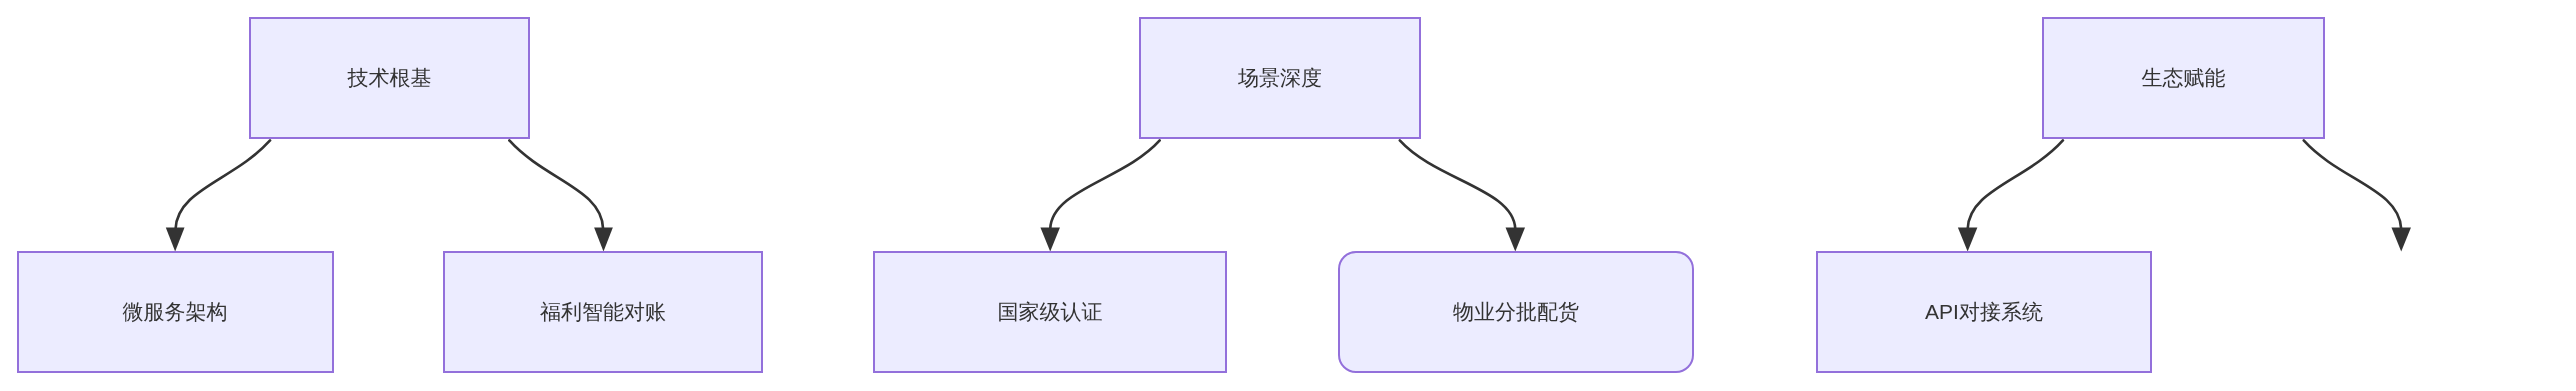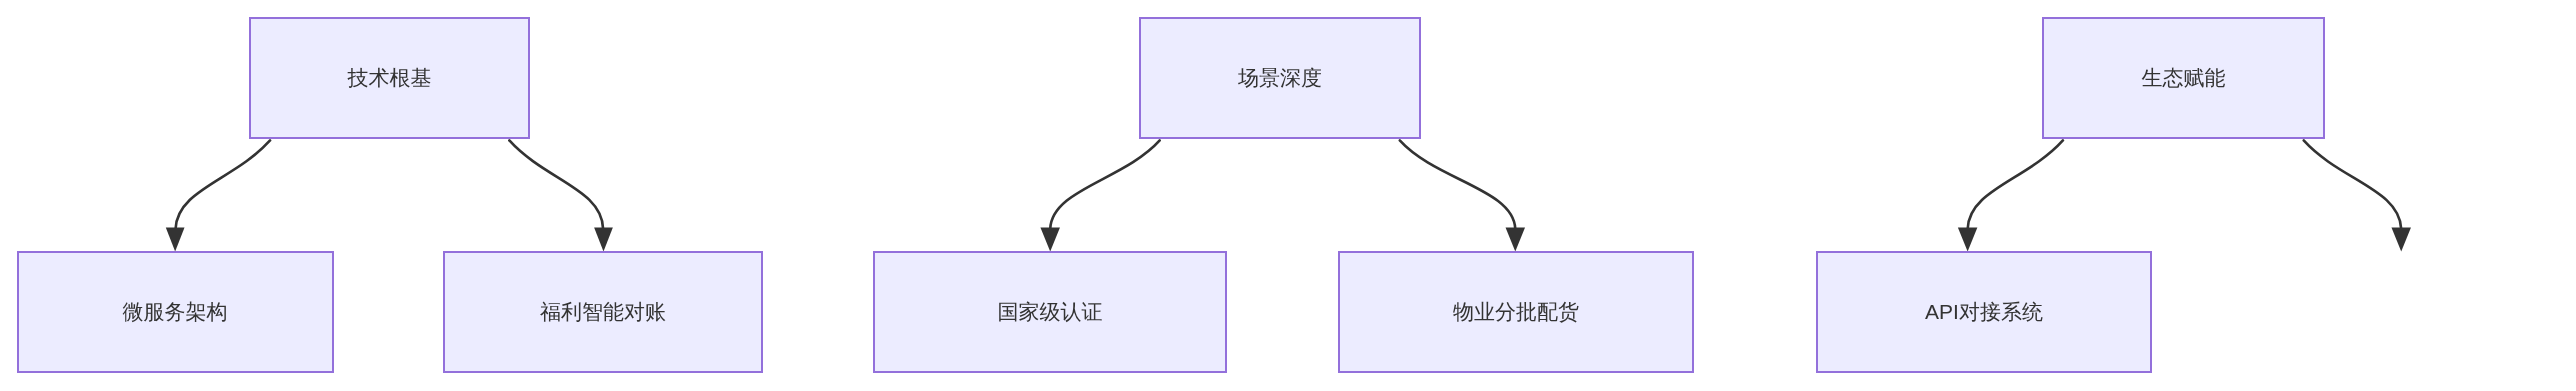--- a/index.html
+++ b/index.html
@@ -46,21 +46,21 @@
     line-height: 1.2;
     white-space: nowrap;
   }
   
   #n-parent1 { left: 249px;  top: 17px;  width: 281px; height: 122px; }
   #n-parent2 { left: 1139px; top: 17px;  width: 282px; height: 122px; }
   #n-parent3 { left: 2042px; top: 17px;  width: 283px; height: 122px; }
   #n-leaf1   { left: 16.5px;   top: 251px; width: 317px; height: 122px; }
   #n-leaf2   { left: 443px;  top: 251px; width: 320px; height: 122px; }
   #n-leaf3   { left: 873px; top: 251px; width: 354px; height: 122px; }
-  #n-leaf4   { left: 1338px; top: 251px; width: 356px; height: 122px; }
+  #n-leaf4   { left: 1338px; top: 251px; width: 356px; height: 122px; border-radius: 18px; }
   #n-leaf5   { left: 1800px; top: 251px; width: 336px; height: 122px; margin-left: 16px; }
   #n-leaf6   { left: 2243px; top: 251px; width: 317px; height: 122px; }
 </style>
 </head>
 <body>
 
 <div class="canvas">
 
   <svg class="edges-layer" width="2576" height="392" viewBox="0 0 3434 522" xmlns="http://www.w3.org/2000/svg">
 

